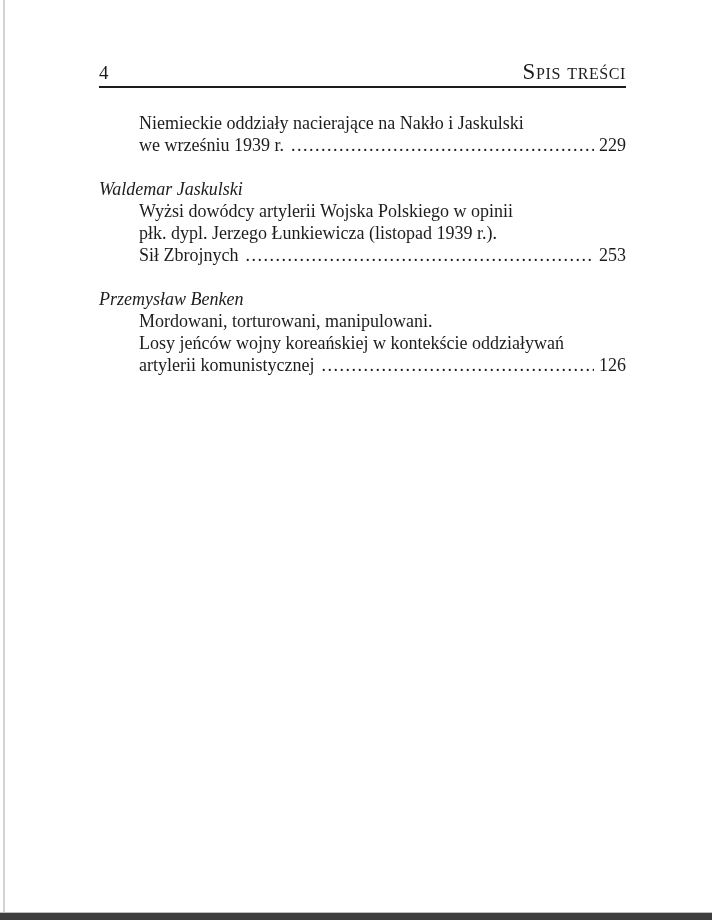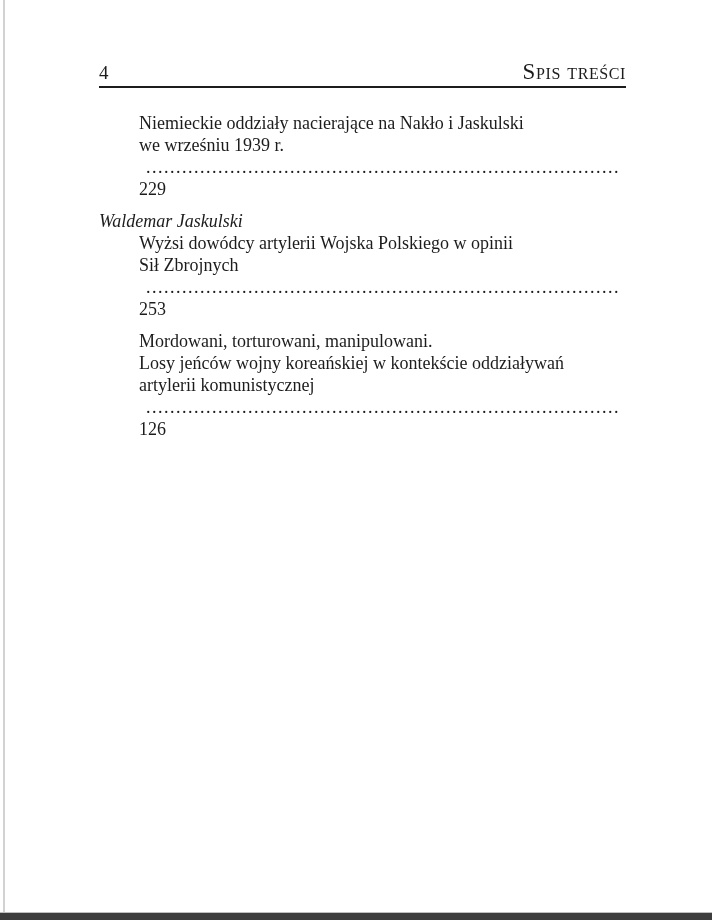--- a/index.html
+++ b/index.html
@@ -50,35 +50,35 @@
     font-size:19px;
   }
   .head-title{
     font-variant:small-caps;
     font-variant-caps:small-caps;
     font-size:23px;
     letter-spacing:0.6px;
   }
   
   .toc{margin-top:24px;}
-  .toc-entry + .toc-entry{margin-top:10px;}
+  .toc-entry + .toc-entry{margin-top:22px;}
   .author{
     font-style:italic;
     font-size:18px;
     line-height:22px;
   }
   .title-block{
     margin-left:40px;
     font-size:18px;
     line-height:22px;
   }
   .tline{white-space:nowrap;}
   .tline-last{
     display:flex;
-    flex-direction:column;
+    flex-direction:row;
   }
   .tl-text{flex:0 0 auto;}
   .leader{
     flex:1 1 auto;
     overflow:hidden;
     white-space:nowrap;
     margin-left:7px;
     margin-right:5px;
     color:var(--text);
   }
@@ -111,29 +111,31 @@
             <span class="leader"></span>
             <span class="pagenum">229</span>
           </div>
         </div>
       </div>
 
       <div class="toc-entry">
         <div class="author">Waldemar Jaskulski</div>
         <div class="title-block">
           <div class="tline">Wyżsi dowódcy artylerii Wojska Polskiego w opinii</div>
+          <div class="tline">płk. dypl. Jerzego Łunkiewicza (listopad 1939 r.).</div>
           <div class="tline-last">
             <span class="tl-text">Sił Zbrojnych</span>
             <span class="leader"></span>
             <span class="pagenum">253</span>
           </div>
         </div>
       </div>
 
       <div class="toc-entry">
+        <div class="author">Przemysław Benken</div>
         <div class="title-block">
           <div class="tline">Mordowani, torturowani, manipulowani.</div>
           <div class="tline">Losy jeńców wojny koreańskiej w kontekście oddziaływań</div>
           <div class="tline-last">
             <span class="tl-text">artylerii komunistycznej</span>
             <span class="leader"></span>
             <span class="pagenum">126</span>
           </div>
         </div>
       </div>

